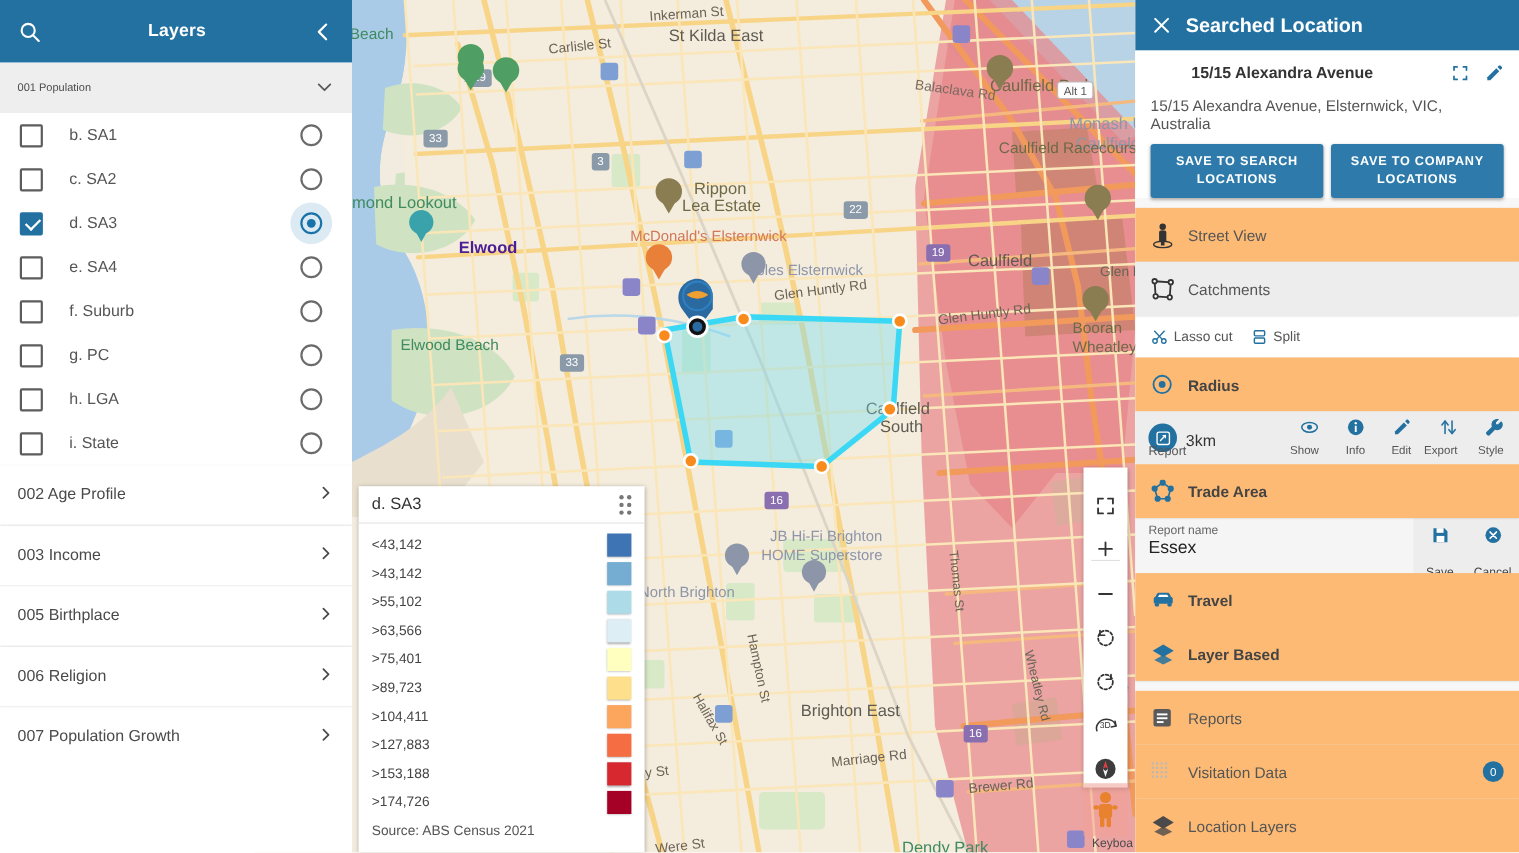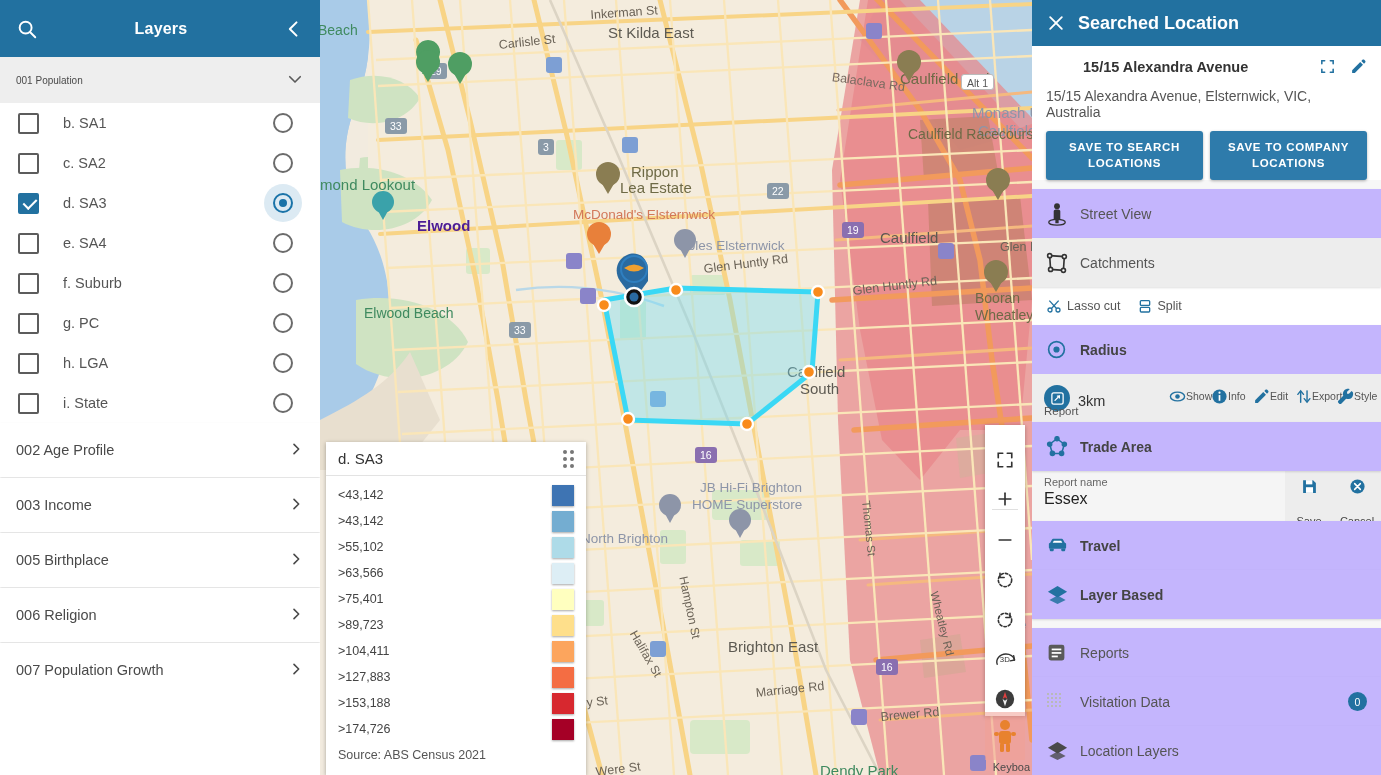--- a/index.html
+++ b/index.html
@@ -93,42 +93,42 @@
   .addr-line1 { display: flex; align-items: center; }
   .addr-name { flex: 1; font-size: 14.5px; font-weight: bold; color: #333; margin-left: 37px; }
   .addr-ico { color: #2271a0; margin-left: 14px; cursor: pointer; display:flex; }
   .addr-full { font-size: 14px; color: #555; margin-top: 13px; }
   .btn-row { display: flex; gap: 7px; margin-top: 11px; }
   .btn { flex: 1; background: #2e7bab; color: #fff; border: none; border-radius: 3px;
          font-size: 11.5px; font-weight: bold; letter-spacing: .7px; padding: 9px 4px;
          line-height: 1.35; cursor: pointer; box-shadow: 0 1px 3px rgba(0,0,0,.3);
          font-family: "Liberation Sans", sans-serif; }
 
-  .row { height: 49px; display: flex; align-items: center; padding: 0 14px; background: #c4b5fd;
+  .row { height: 49px; display: flex; align-items: center; padding: 0 14px; background: #fdba74;
          box-shadow: 0 1px 2px rgba(0,0,0,.13); cursor: pointer; position: relative; }
   .row.grey { background: #ededed; }
   .row .r-ico { width: 34px; display: flex; align-items: center; color: #333; }
   .row .r-lbl { font-size: 14px; color: #555; }
   .row .r-lbl.b { font-weight: bold; color: #444; }
 
   .tool-row { height: 38px; display: flex; align-items: center; padding: 0 14px; background: #fff;
               box-shadow: 0 1px 2px rgba(0,0,0,.13); font-size: 12.5px; color: #555; gap: 6px; }
   .tool-row .ti { display: flex; align-items: center; gap: 5px; cursor: pointer; }
   .tool-row .ti + .ti { margin-left: 10px; }
 
   
   .radius-row { background: #ededed; height: 48px; display: flex; align-items: center;
                 padding: 0 12px; position: relative; }
   .rr-left { display: flex; align-items: flex-start; }
   .rr-badge { width: 26px; height: 26px; border-radius: 50%; background: #2271a0; color: #fff;
               display: flex; align-items: center; justify-content: center; }
   .rr-report { position: absolute; left: 12px; bottom: 5px; font-size: 11.5px; color: #555; }
   .rr-km { font-size: 14.5px; color: #333; margin-left: 8px; margin-top: 8px; }
   .rr-actions { margin-left: auto; display: flex; gap: 12px; padding-right: 2px; }
-  .rr-act { width: 30px; display: flex; flex-direction: row; align-items: flex-start; cursor: pointer;
+  .rr-act { width: 30px; display: flex; flex-direction: column; align-items: flex-end; cursor: pointer;
             color: #2271a0; }
   .rr-act .ra-lbl { font-size: 10.5px; color: #555; margin-top: 2px; }
 
   
   .rname-wrap { background: #ededed; height: 50px; display: flex; align-items: stretch; }
   .rname-field { flex: 1; background: #f5f5f5; padding: 5px 12px 0 12px; }
   .rname-lbl { font-size: 11px; color: #666; }
   .rname-val { font-size: 16px; color: #222; margin-top: 2px; }
   .rname-acts { width: 96px; display: flex; align-items: flex-start; padding-top: 7px; }
   .rname-act { flex: 1; display: flex; flex-direction: column; align-items: center; cursor: pointer;

